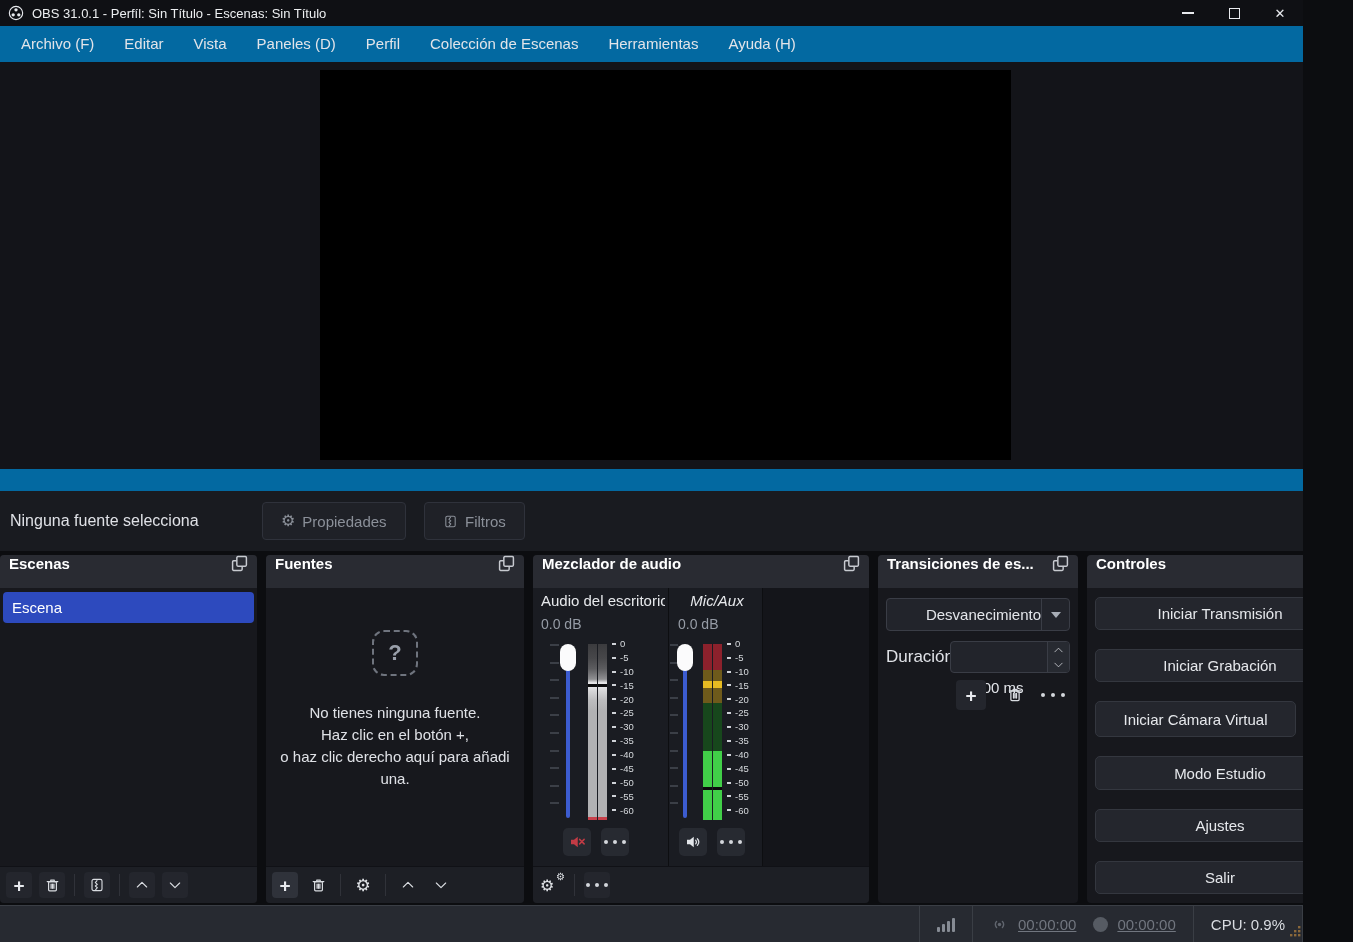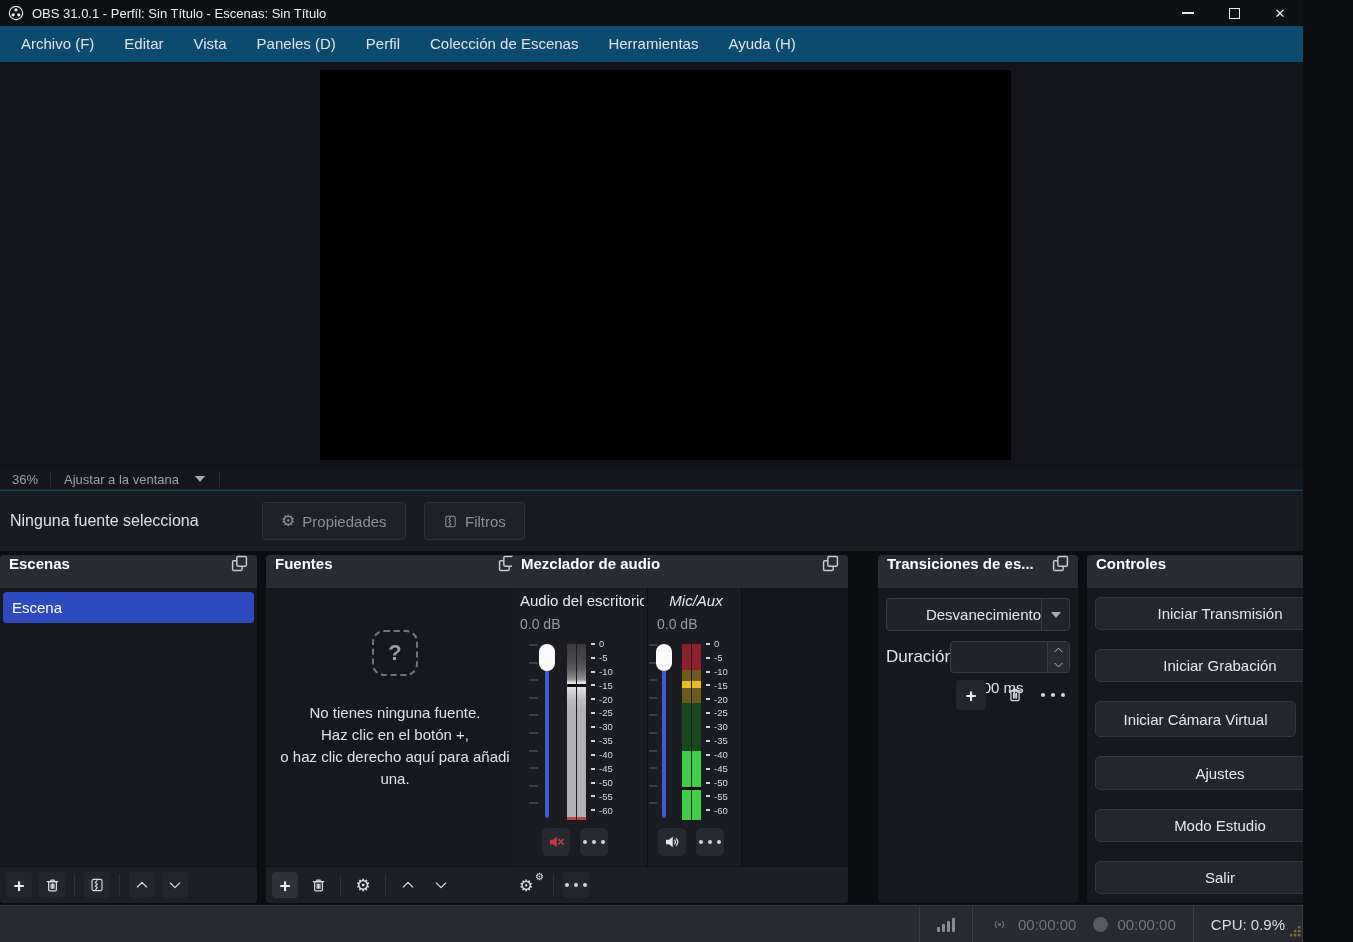--- a/index.html
+++ b/index.html
@@ -1,18 +1,18 @@
 <!DOCTYPE html>
 <html style="--accent: #2d4abe; --meter-green: #41cf48; --meter-dim-green: #17471c; --meter-red: #8c212c; --meter-yellow: #e7bb22; --meter-dim-yellow: #6e5a1b; --mute-red: #c23b45;"><head>
 <meta charset="utf-8">
 <style>
   * { margin:0; padding:0; box-sizing:border-box; }
   html,body { background:#0c0d10; }
   body { font-family:"Liberation Sans", sans-serif; }
-  .app { position:relative; width:1303px; height:942px; background:#0c4a6e; overflow:hidden; color:#e5e7ea; }
+  .app { position:relative; width:1303px; height:942px; background:#0369a1; overflow:hidden; color:#e5e7ea; }
 
   
   .titlebar { position:absolute; left:0; top:0; width:100%; height:26px; background:#0f1014;
               display:flex; align-items:center; padding-left:8px; gap:8px; }
   .title-text { font-size:13px; color:#eceef0; }
   .win-controls { position:absolute; right:0; top:0; height:26px; display:flex; }
   .win-btn { width:46px; height:26px; display:flex; align-items:center; justify-content:center; color:#e8eaee; }
   .min-glyph { width:12px; height:2px; background:#e8eaee; display:block; }
   .max-glyph { width:11px; height:11px; border:1.5px solid #e8eaee; display:block; }
   .close-glyph { font-size:13px; line-height:1; }
@@ -69,21 +69,21 @@
 
   
   .dock-fuentes { left:266px; width:258px; }
   .empty-wrap { display:flex; flex-direction:column; align-items:center; padding-top:42px; }
   .empty-icon { width:46px; height:46px; border:2px dashed #6f747e; border-radius:12px;
                 display:flex; align-items:center; justify-content:center;
                 font-size:22px; font-weight:bold; color:#9aa0ab; margin-bottom:26px; }
   .empty-lines { text-align:center; font-size:15px; color:#dfe1e6; line-height:22px; white-space:nowrap; }
 
   
-  .dock-mixer { left:512px; width:336px; }
+  .dock-mixer { left:533px; width:336px; }
   .mix-col1 { position:absolute; left:0; top:0; width:135px; height:100%; background:#1a1c22; }
   .mix-col2 { position:absolute; left:136px; top:0; width:93px; height:100%; background:#1a1c22; }
   .mix-empty { position:absolute; left:230px; top:0; width:106px; height:100%; background:#14151a; }
   .mix-div { position:absolute; top:0; width:1px; height:100%; background:#0d0e11; }
   .mix-name { position:absolute; top:4px; font-size:15px; color:#e7e9ec; white-space:nowrap; overflow:hidden; }
   .mix-db { position:absolute; top:28px; font-size:14px; color:#969ca6; }
   .vticks { position:absolute; width:9px; background:repeating-linear-gradient(to bottom,#3b3f47 0 2px,transparent 2px 17.6px); }
   .vtrack { position:absolute; width:4px; border-radius:2px; background:#3c5cd0; }
   .vhandle { position:absolute; width:16px; height:27px; border-radius:8px; background:#fbfbfc; }
   .bars { position:absolute; display:flex; gap:1px; }
@@ -140,21 +140,21 @@
              color:#e6e8ec; font-size:15px; font-family:"Liberation Sans", sans-serif;
              display:flex; align-items:center; justify-content:center; }
   .ctl-btn.grow { flex:1; width:auto; }
   .ctl-btn.square { width:42px; flex:0 0 auto; font-size:18px; }
 
   
   .statusbar { position:absolute; left:0; top:905px; width:100%; height:37px; background:#272a31;
                border-top:1px solid #3a3e45; display:flex; align-items:center; justify-content:flex-end; font-size:15px; }
   .sb-sep { width:1px; height:36px; background:#3a3e45; }
   .sb-seg { display:flex; align-items:center; gap:9px; padding:0 17px; height:100%; }
-  .sb-dim { color:#71767f; }
+  .sb-dim { color:#71767f;text-decoration:underline; }
   .sb-strong { color:#d9dce1; }
   .sig { display:flex; align-items:flex-end; gap:2px; height:15px; }
   .sig i { display:block; width:3px; background:#868b94; border-radius:1px; }
   .sig i:nth-child(1){height:5px;} .sig i:nth-child(2){height:8px;} .sig i:nth-child(3){height:11px;} .sig i:nth-child(4){height:14px;}
   .rec-dot { width:15px; height:15px; border-radius:50%; background:#565b63; }
   .grip { position:absolute; right:2px; bottom:2px; }
 </style>
 </head>
 <body>
 
@@ -191,27 +191,20 @@
     <span class="menu-item">Perfil</span>
     <span class="menu-item">Colección de Escenas</span>
     <span class="menu-item">Herramientas</span>
     <span class="menu-item">Ayuda (H)</span>
   </div>
 
   <div class="preview-area">
     <div class="preview-canvas"></div>
   </div>
 
-  <div class="zoom-row">
-    <span class="zoom-level">36%</span>
-    <span class="zr-sep"></span>
-    <span class="fit-label">Ajustar a la ventana</span>
-    <span class="caret-down"></span>
-    <span class="zr-sep"></span>
-  </div>
 
   <div class="source-row">
     <div class="source-status">Ninguna fuente selecciona</div>
     <button class="src-btn props">
       <span class="gear-glyph">⚙</span>
       <span>Propiedades</span>
     </button>
     <button class="src-btn filters">
       <span style="display:flex;">
         <svg width="15" height="15" viewBox="0 0 24 24" class="i-stroke" style="stroke:#8b9099;">
@@ -582,22 +575,22 @@
       </div>
       <div class="dock-body tall ctl-body">
         <button class="ctl-btn">Iniciar Transmisión</button>
         <button class="ctl-btn">Iniciar Grabación</button>
         <div class="ctl-row">
           <button class="ctl-btn grow">Iniciar Cámara Virtual</button>
           <button class="ctl-btn square">
               <span>⚙</span>
             </button>
         </div>
+        <button class="ctl-btn">Modo Estudio</button>
         <button class="ctl-btn">Ajustes</button>
-        <button class="ctl-btn">Modo Estudio</button>
         <button class="ctl-btn">Salir</button>
       </div>
     </div>
   </div>
 
   <div class="statusbar">
     <span class="sb-sep"></span>
     <span class="sb-seg">
       <span class="sig">
           <i></i>

